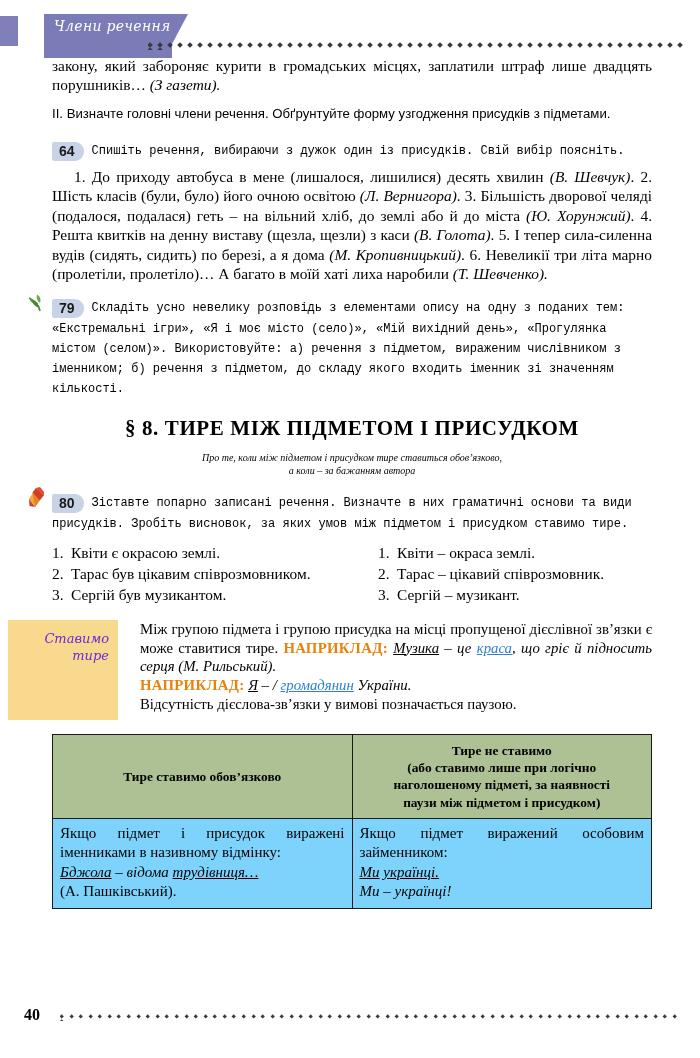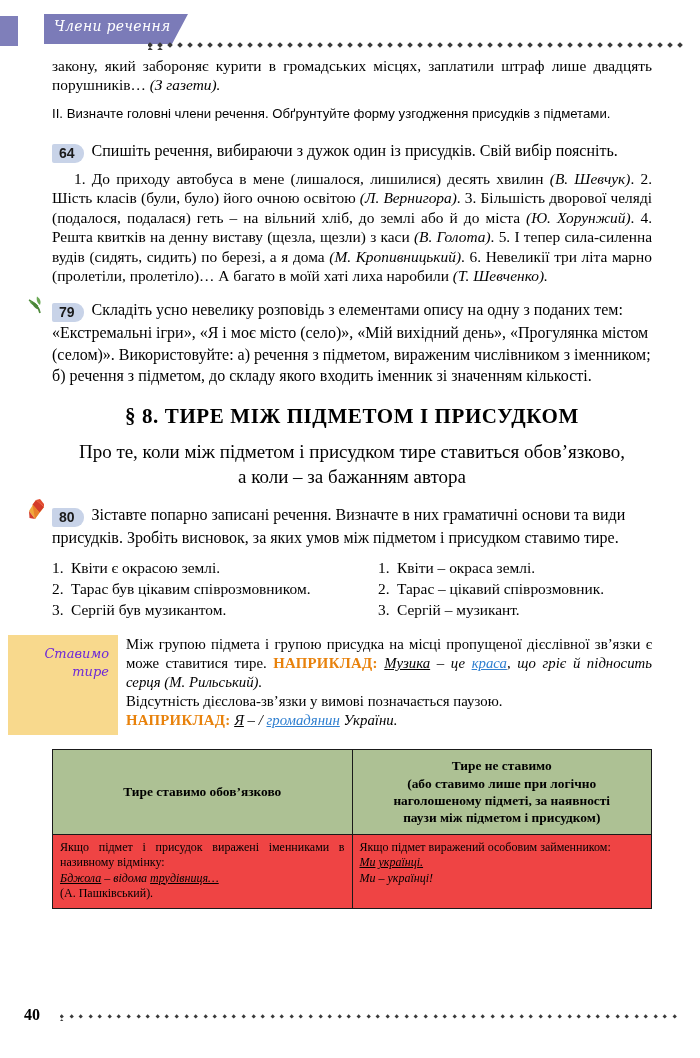--- a/index.html
+++ b/index.html
@@ -30,21 +30,21 @@
     top: 2px;
     width: 18px;
     height: 30px;
     background: #7f7fba;
   }
   .header-tab {
     position: absolute;
     left: 44px;
     top: 0px;
     width: 128px;
-    height: 30px;
+    height: 44px;
     background: #7b7bb8;
     text-decoration: underline;
   }
   .header-tab::after {
     content: "";
     position: absolute;
     right: -16px;
     top: 0;
     width: 0;
     height: 0;
@@ -124,22 +124,22 @@
     color: #1a1a1a;
     font-family: "Liberation Sans", "DejaVu Sans", sans-serif;
     font-weight: bold;
     font-size: 14px;
     padding: 1px 9px 2px 7px;
     border-radius: 2px 9px 9px 2px;
     vertical-align: -2px;
     margin-right: 8px;
   }
   .ex-text {
-    font-family: Liberation Serif, serif;
-    font-size: 16px;
+    font-family: Liberation Mono, monospace;
+    font-size: 12px;
     line-height: 1.32;
     text-align: justify;
   }
 
   .ex-icon {
     position: absolute;
     left: -26px;
     top: -6px;
     width: 26px;
     height: 26px;
@@ -149,21 +149,22 @@
   .section-title {
     text-align: center;
     font-family: "Liberation Serif", "DejaVu Serif", serif;
     font-weight: bold;
     font-size: 21px;
     letter-spacing: 0.6px;
   }
   .section-sub {
     text-align: center;
     font-family: "Liberation Serif", "DejaVu Serif", serif;
-    font-size: 19px;
+    font-style: italic;
+    font-size: 10px;
     line-height: 1.35;
   }
 
   
   .pairs {
     display: flex;
     gap: 0px;
   }
   .pairs .col {
     width: 50%;
@@ -196,21 +197,21 @@
     text-align: right;
     font-family: "DejaVu Serif", serif;
     font-style: italic;
     font-size: 13px;
     line-height: 1.35;
     color: #6d28d9;
     margin-left: -44px;
   }
   .rule-body {
     flex: 1 1 auto;
-    padding-left: 8px;
+    padding-left: 22px;
     font-family: "Liberation Serif", "DejaVu Serif", serif;
     font-size: 14.8px;
     line-height: 1.28;
     text-align: justify;
   }
   .kw-example {
     color: #e8820c;
     font-weight: bold;
     letter-spacing: 0.3px;
   }
@@ -242,24 +243,24 @@
     vertical-align: middle;
     font-family: "Liberation Serif", "DejaVu Serif", serif;
     font-weight: bold;
     font-size: 13.4px;
     line-height: 1.3;
     padding: 7px 18px;
     height: 76px;
     box-sizing: border-box;
   }
   .cmp-table td {
-    background: #ef4444;
+    background: #7dd3fc;
     padding: 5px 7px 7px 7px;
     font-family: "Liberation Serif", "DejaVu Serif", serif;
-    font-size: 12px;
+    font-size: 15px;
     line-height: 1.28;
   }
   .cmp-table td .just { text-align: justify; }
 
   
   .footer {
     position: absolute;
     left: 0;
     bottom: 32px;
     width: 600px;
@@ -393,22 +394,22 @@
 
   <div class="gap-14"></div>
 
   <div class="rule-wrap">
     <div class="rule-tag">
       <div>Ставимо</div>
       <div>тире</div>
     </div>
     <div class="rule-body">
       <p><span>Між групою підмета і групою присудка на місці пропущеної дієслівної зв’язки є може ставитися тире. </span><span class="kw-example">НАПРИКЛАД:</span> <span class="ital-u">Музика</span><span class="src"> – це </span><span class="blue-u">краса</span><span class="src">, що гріє й підносить серця (М. Рильський).</span></p>
+      <p><span class="kw-example">НАПРИКЛАД:</span> <span class="ital-u">Я</span><span class="src"> – / </span><span class="blue-u">громадянин</span><span class="src"> України.</span></p>
       <p><span>Відсутність дієслова-зв’язки у вимові позначається паузою. </span></p>
-      <p><span class="kw-example">НАПРИКЛАД:</span> <span class="ital-u">Я</span><span class="src"> – / </span><span class="blue-u">громадянин</span><span class="src"> України.</span></p>
     </div>
   </div>
 
   <div class="gap-14"></div>
 
   <table class="cmp-table">
     <thead>
       <tr>
         <th>
           <div>Тире ставимо обов’язково</div>

